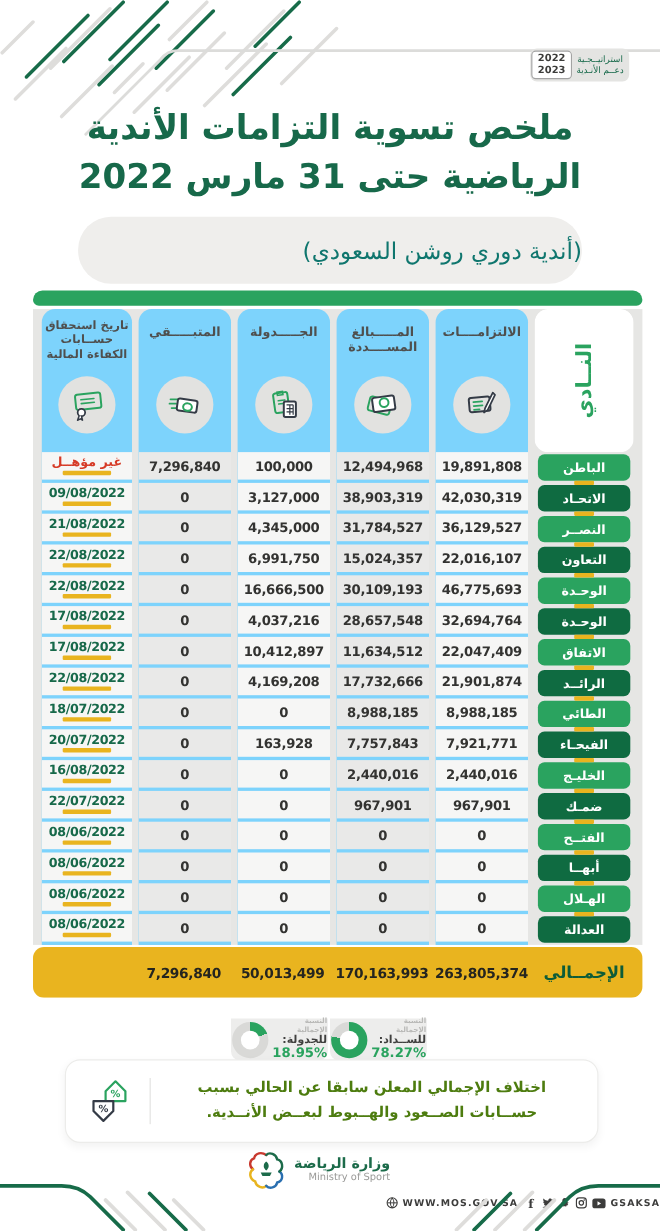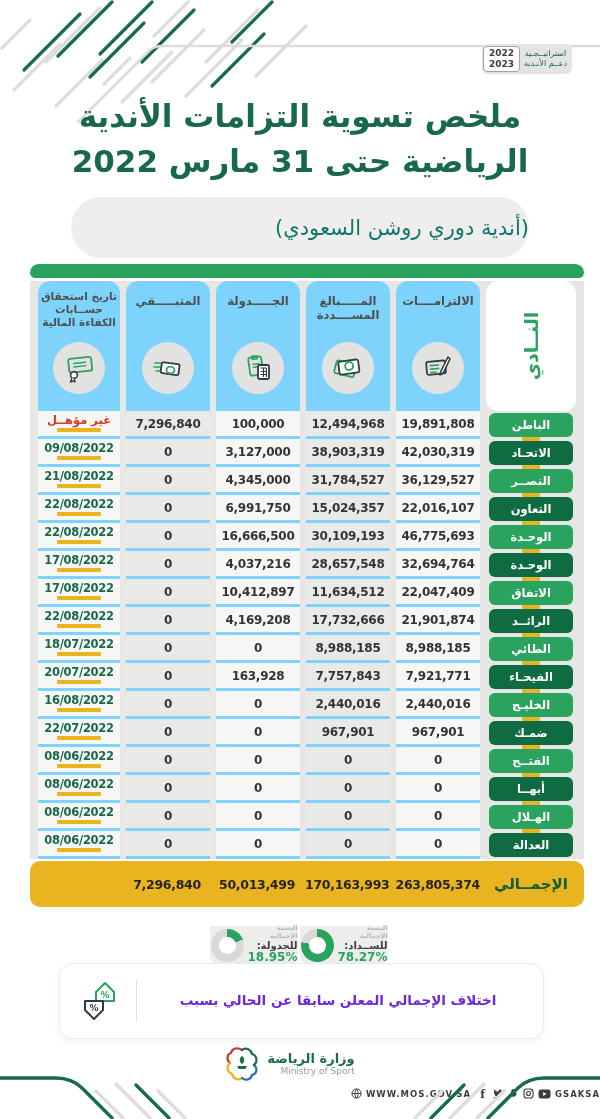--- a/index.html
+++ b/index.html
@@ -139,21 +139,21 @@
 
   
   .note-card{
     top:963px;left:59px;width:485px;height:76px;
     background:#fff;border:1px solid #ececea;border-radius:14px;
     box-shadow:0 3px 8px rgba(0,0,0,0.05);
     display:flex;direction:rtl;align-items:center;padding:0 18px;gap:14px;
   }
   .note-text{
     flex:1;text-align:center;direction:rtl;
-    color:#6d28d9;font-size:13.5px;font-weight:bold;line-height:1.6;
+    color:#4d7c0f;font-size:13.5px;font-weight:bold;line-height:1.6;
   }
   .note-divider{width:1px;height:42px;background:#e0e0de;}
   .note-icon{flex:0 0 44px;display:flex;align-items:center;justify-content:center;}
 
   
   .ministry{
     top:1046px;left:0;width:580px;display:flex;align-items:center;justify-content:center;gap:8px;
   }
   .ministry-text{text-align:right;}
   .ministry-ar{color:#1c6b4a;font-size:13px;font-weight:bold;direction:rtl;line-height:1.2;}
@@ -513,20 +513,21 @@
         <div class="donut-pct">18.95%</div>
       </div>
       <div class="donut" style="--p: 18.95;"></div>
     </div>
   </div>
 </div>
 
 <div class="abs note-card">
   <div class="note-text">
     <div>اختلاف الإجمالي المعلن سابقا عن الحالي بسبب</div>
+    <div>حســابات الصــعود والهــبوط لبعــض الأنــدية.</div>
   </div>
   <div class="note-divider"></div>
   <div class="note-icon">
     <svg width="40" height="42" viewBox="0 0 40 42" fill="none">
       <path d="M16 12 L25 3 L34 12 V21 H16 Z" stroke="#2aa35f" stroke-width="2" fill="#fff" stroke-linejoin="round"></path>
       <text x="25" y="17.5" text-anchor="middle" font-size="9" font-weight="bold" fill="#2aa35f" font-family="DejaVu Sans, sans-serif">%</text>
       <path d="M5 21 H23 V30 L14 39 L5 30 Z" stroke="#343b46" stroke-width="2" fill="#fff" stroke-linejoin="round"></path>
       <text x="14" y="30.5" text-anchor="middle" font-size="9" font-weight="bold" fill="#343b46" font-family="DejaVu Sans, sans-serif">%</text>
     </svg>
   </div>

